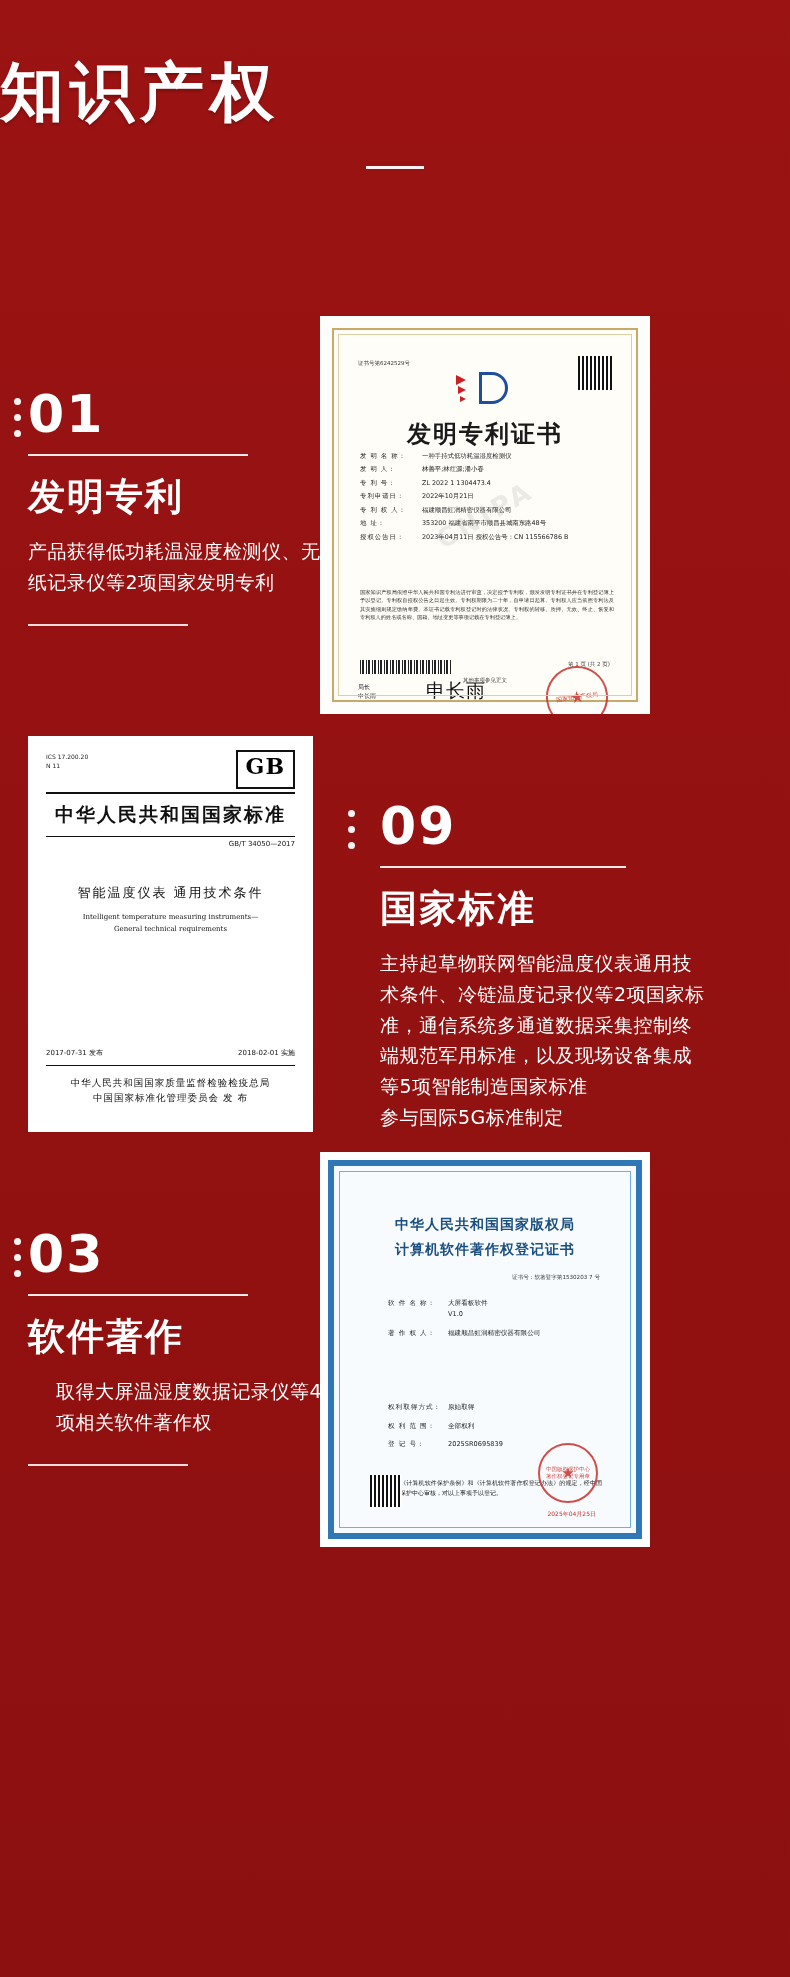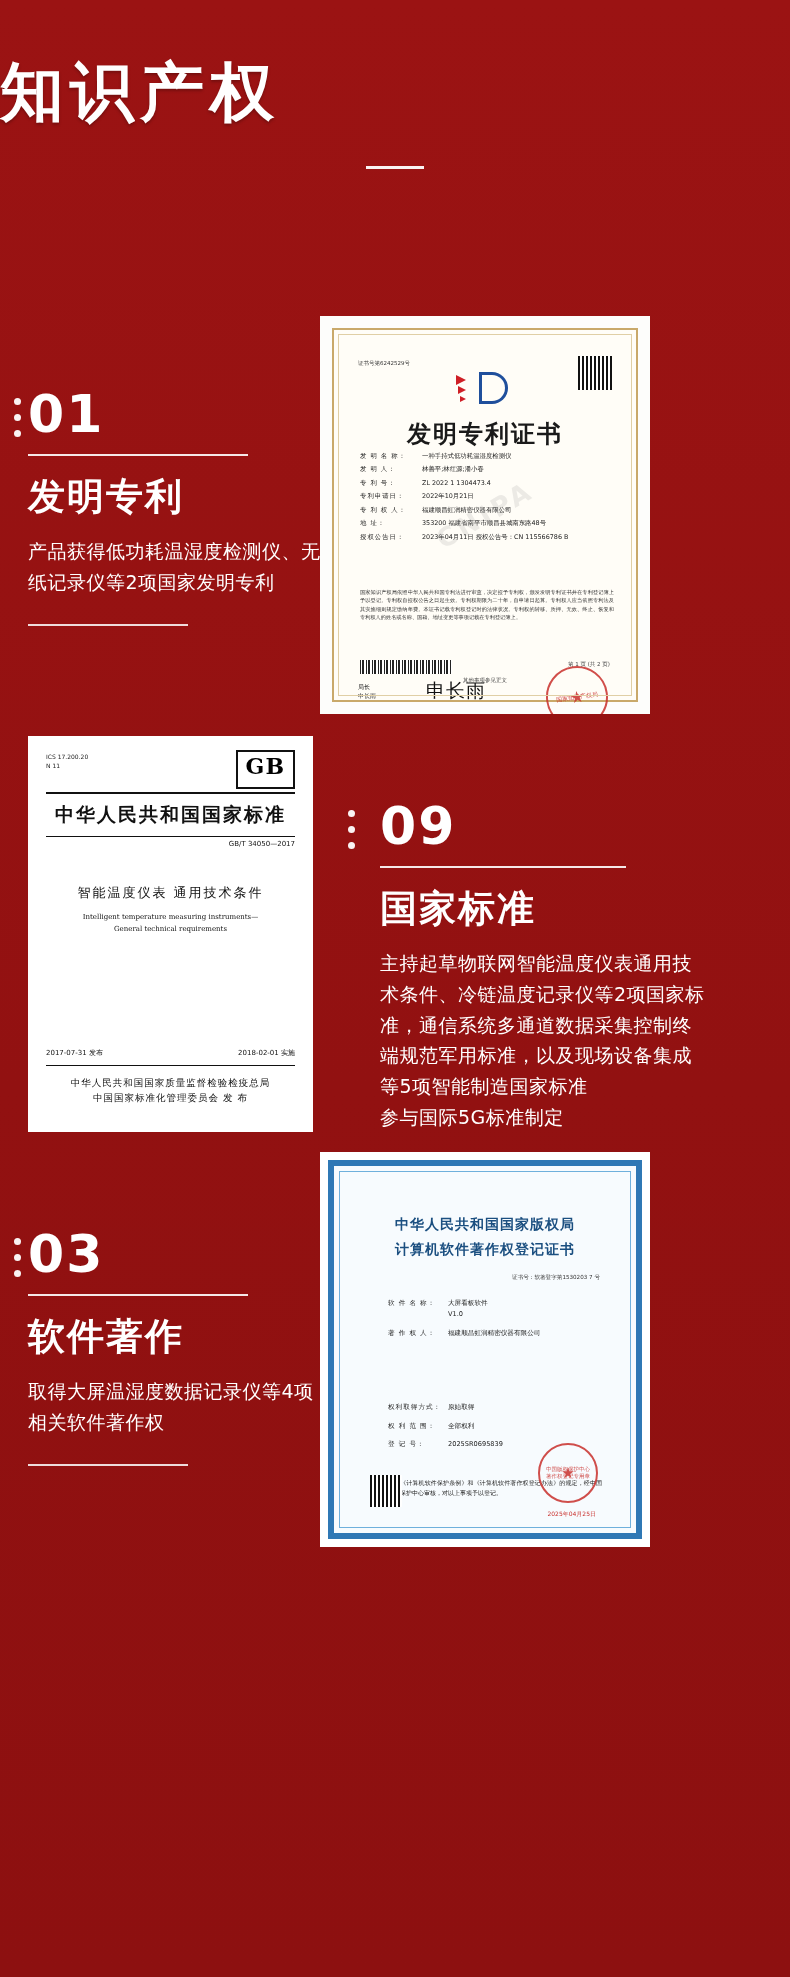--- a/index.html
+++ b/index.html
@@ -305,21 +305,21 @@
 
   <div class="txtcol" style="left:28px; top:1228px;">
     <div class="dots" style="left:-14px;">
       <span></span>
       <span></span>
       <span></span>
     </div>
     <div class="num">03</div>
     <div class="numrule"></div>
     <div class="subtitle">软件著作</div>
-    <div class="body" style="white-space:pre-line;">取得大屏温湿度数据记录仪等4项相关软件著作权</div>
+    <div class="body" style="white-space:pre-line;margin-left:28px;">取得大屏温湿度数据记录仪等4项相关软件著作权</div>
     <div class="botrule"></div>
   </div>
 
   <div class="card cert3">
     <div class="frame">
       <div class="c3-title" style="white-space:pre-line;">中华人民共和国国家版权局
 计算机软件著作权登记证书</div>
       <div class="c3-no">证书号：软著登字第1530203 7 号</div>
 
       <div class="c3-fields">

